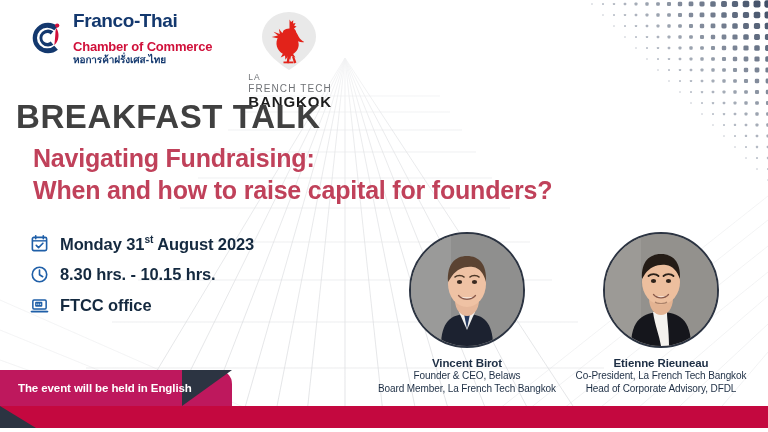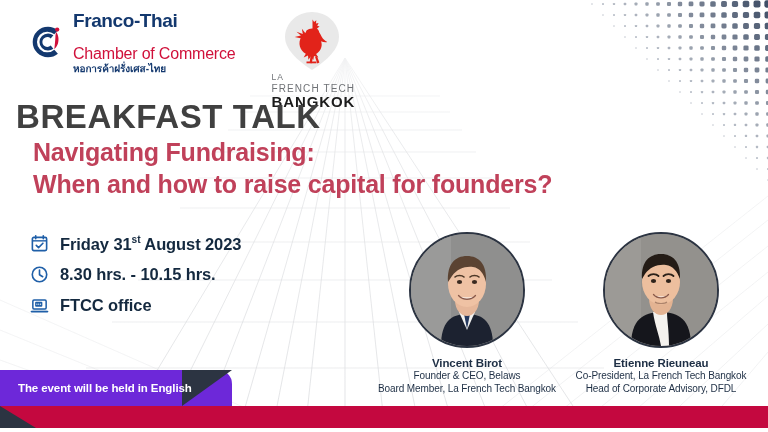--- a/index.html
+++ b/index.html
@@ -46,22 +46,22 @@
     gap: 36px;
   }
   .ftcc-logo { display: flex; align-items: center; gap: 7px; }
   .ftcc-mark { width: 36px; height: 36px; flex: 0 0 36px; }
   .ftcc-words { line-height: 1; padding-top: 1px; }
   .ftcc-l1 {
     font-size: 19px; font-weight: bold; color: #13386e;
     letter-spacing: -0.4px;
   }
   .ftcc-l2 {
-    font-size: 16px; font-weight: normal; color: #d0103a;
-    letter-spacing: -0.2px; margin-top: 16px;
+    font-size: 13px; font-weight: bold; color: #d0103a;
+    letter-spacing: -0.2px; margin-top: 10px;
   }
   .ftcc-l3 {
     font-size: 10px; font-weight: bold; color: #13386e;
     letter-spacing: -0.1px; margin-top: 2px;
   }
 
   .lft-logo { position: relative; width: 86px; text-align: left; }
   .lft-pin { width: 78px; height: 62px; display:block; margin-left: 2px; }
   .lft-text { margin-top: 1px; line-height: 1.12; }
   .lft-t1 { font-size: 8.5px; color: #6f7276; letter-spacing: 1.1px; }
@@ -74,21 +74,21 @@
     left: 16px; top: 98px;
     font-size: 33px;
     font-weight: bold;
     color: #404040;
     letter-spacing: 0.6px;
   }
 
   
   .subtitle {
     position: absolute;
-    left: 33px; top: 136px;
+    left: 33px; top: 142px;
     font-size: 25px;
     font-weight: bold;
     color: #c0415a;
     line-height: 1.28;
     letter-spacing: -0.2px;
   }
   .subtitle div { white-space: nowrap; }
 
   
   .info-list {
@@ -145,21 +145,21 @@
     color: #1d2e44;
     line-height: 1.32;
     letter-spacing: -0.1px;
   }
 
   
   .banner {
     position: absolute;
     left: 0; bottom: 22px;
     width: 232px; height: 36px;
-    background: #6d28d9;
+    background: #be185d;
     border-top-right-radius: 14px;
     display: flex;
     align-items: center;
   }
   .banner::after {
     content: "";
     position: absolute;
     left: 182px; top: 0;
     width: 0; height: 0;
     border-top: 36px solid #2c3442;
@@ -487,21 +487,21 @@
     <div class="info-row">
       <span class="info-icon">
         <svg width="19" height="19" viewBox="0 0 20 20">
           <rect x="2.5" y="3.5" width="15" height="14" rx="1.6" fill="none" stroke="#1f5fa8" stroke-width="1.7"></rect>
           <line x1="6" y1="1.8" x2="6" y2="5" stroke="#1f5fa8" stroke-width="1.7" stroke-linecap="round"></line>
           <line x1="14" y1="1.8" x2="14" y2="5" stroke="#1f5fa8" stroke-width="1.7" stroke-linecap="round"></line>
           <line x1="2.5" y1="7.2" x2="17.5" y2="7.2" stroke="#1f5fa8" stroke-width="1.5"></line>
           <path d="M6.6 12 L9 14.3 L13.6 9.7" fill="none" stroke="#1f5fa8" stroke-width="1.7" stroke-linecap="round" stroke-linejoin="round"></path>
         </svg>
       </span>
-      <span class="info-text"><span>Friday 31</span><sup>st</sup><span> August 2023</span></span>
+      <span class="info-text"><span>Monday 31</span><sup>st</sup><span> August 2023</span></span>
     </div>
 
     <div class="info-row">
       <span class="info-icon">
         <svg width="19" height="19" viewBox="0 0 20 20">
           <circle cx="10" cy="10" r="7.6" fill="none" stroke="#1f5fa8" stroke-width="1.7"></circle>
           <path d="M10 5.3 L10 10.3 L13.4 12.3" fill="none" stroke="#1f5fa8" stroke-width="1.7" stroke-linecap="round" stroke-linejoin="round"></path>
         </svg>
       </span>
       <span class="info-text">8.30 hrs. - 10.15 hrs.</span>

